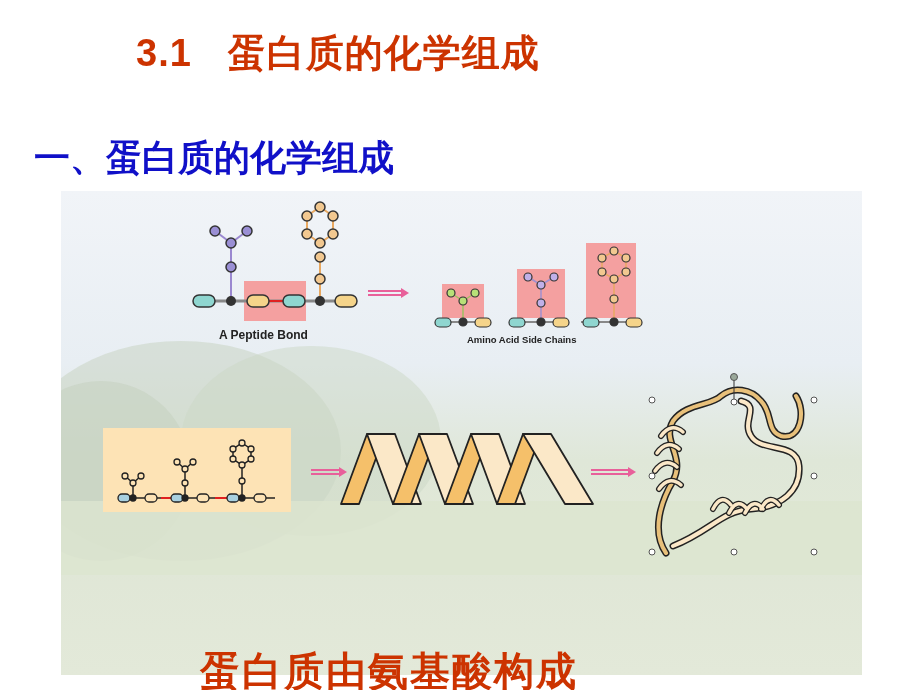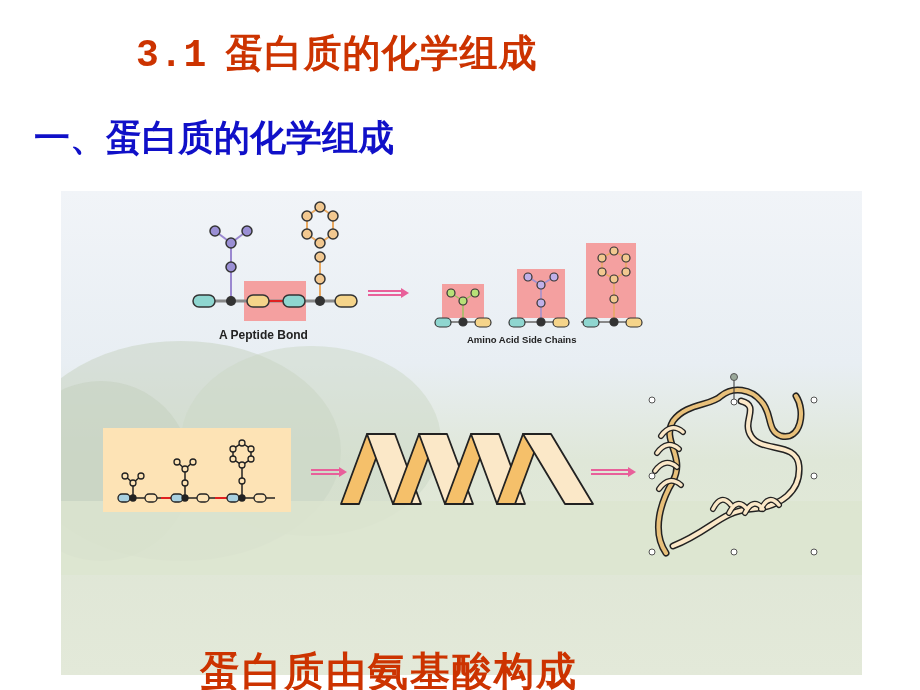--- a/index.html
+++ b/index.html
@@ -1,21 +1,21 @@
 <!DOCTYPE html>
 <html><head>
 <meta charset="utf-8">
 <style>
   html, body { margin:0; padding:0; }
   body { width:920px; height:690px; background:#ffffff; position:relative; overflow:hidden;
          font-family:"DejaVu Sans", sans-serif; }
   .title { position:absolute; left:136px; top:28px; font-size:38px; font-weight:bold; color:#cc3300;
            font-family:"DejaVu Sans", sans-serif; letter-spacing:1px; white-space:nowrap; }
-  .title .num { font-family:Liberation Mono, monospace; margin-right:18px; }
-  .subtitle { position:absolute; left:34px; top:114px; font-size:36px; font-weight:bold; color:#1010c8;
+  .title .num { font-family:Liberation Sans, sans-serif; margin-right:36px; }
+  .subtitle { position:absolute; left:34px; top:134px; font-size:36px; font-weight:bold; color:#1010c8;
               white-space:nowrap; }
   .figure { position:absolute; left:61px; top:191px; width:801px; height:484px; overflow:hidden;
             background: linear-gradient(180deg,#eef2f7 0%, #e7edf4 30%, #e3eadf 55%, #dfe6d6 72%, #e3e9d9 100%); }
   .caption { position:absolute; left:200px; top:600px; font-size:40px; font-weight:bold; color:#cc3300;
              letter-spacing:2px; white-space:nowrap;margin-top:44px; }
   .lbl { font-family:"Liberation Sans", sans-serif; font-weight:bold; fill:#222; }
 </style>
 </head>
 <body>
 

